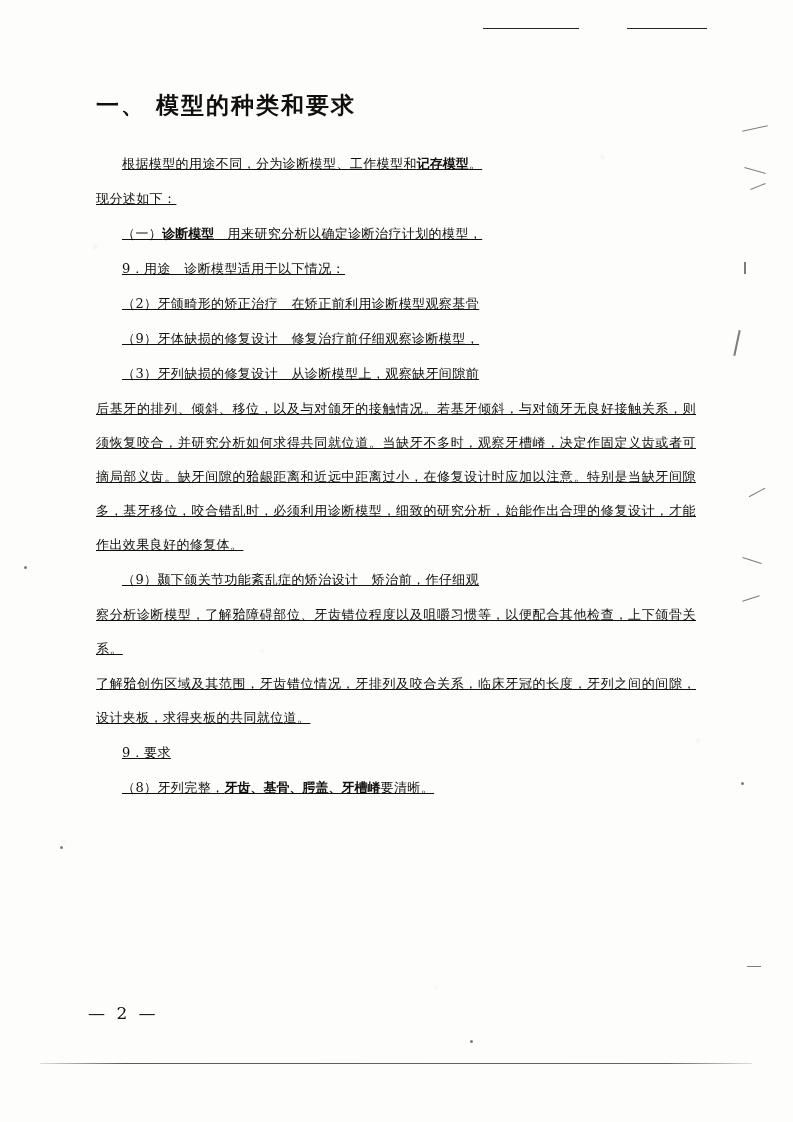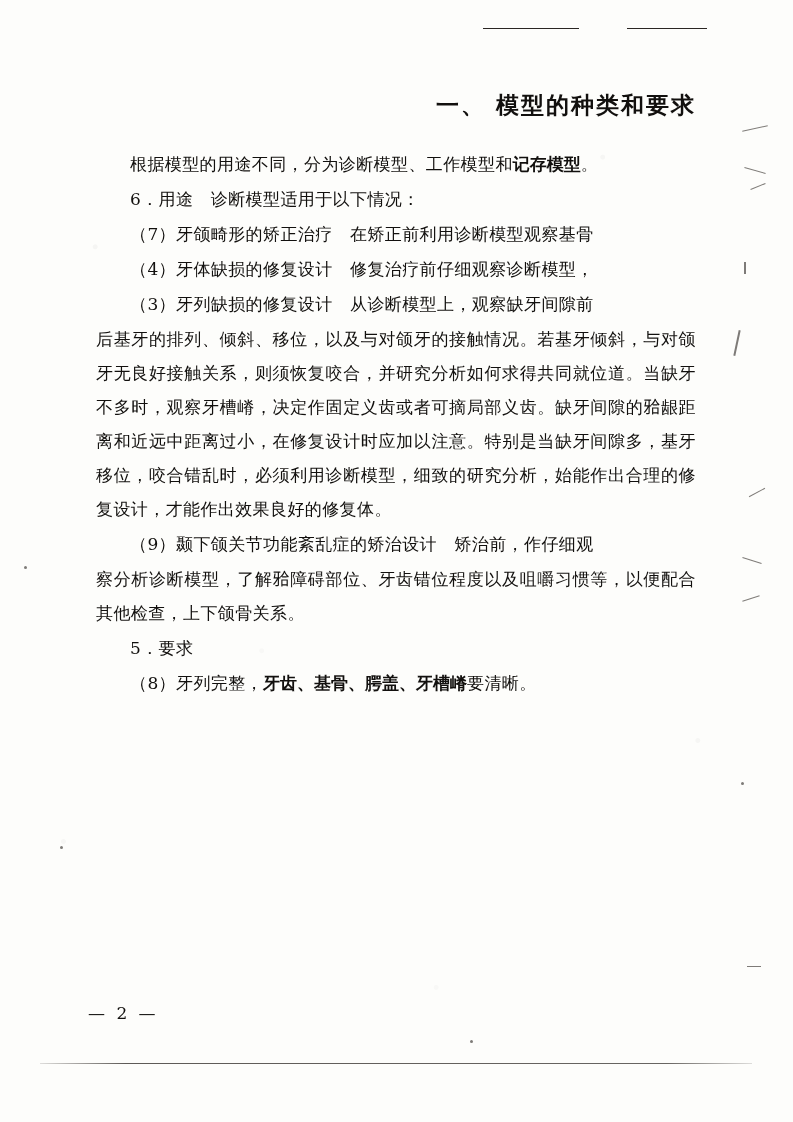--- a/index.html
+++ b/index.html
@@ -40,34 +40,35 @@
   .rule-bottom    { left: 40px; top: 1063px; width: 712px; height: 1px;
                     background: linear-gradient(to right, rgba(40,36,32,0.15), rgba(40,36,32,0.75) 12%, rgba(40,36,32,0.7) 88%, rgba(40,36,32,0.15)); }
 
   .content {
     position: absolute;
     left: 96px;
     top: 90px;
     width: 600px;
   }
   .doc-title {
-    text-align: right;
+    text-align: left;
     font-size: 23px;
     font-weight: 700;
     letter-spacing: 2px;
     margin: 0 0 26px 0;
     font-family: "DejaVu Sans", "Liberation Sans", sans-serif;
   }
   p.para {
     margin: 0 0 1px 0;
-    font-size: 17px;
+    font-size: 13px;
     line-height: 34px;
     text-align: justify;
     text-justify: inter-ideograph;
     letter-spacing: 0.4px;
+    text-decoration: underline;
   }
   p.indent2 { text-indent: 2em; }
   .bold-run {
     font-weight: 700;
     font-family: "DejaVu Sans", "Liberation Sans", sans-serif;
     letter-spacing: 0px;
   }
   .page-number {
     position: absolute;
     left: 88px;
@@ -117,28 +118,31 @@
   <div class="margin-mark mm9"></div>
   <div class="margin-mark mm10"></div>
   <div class="margin-mark mm11"></div>
   <div class="margin-mark mm12"></div>
   <div class="margin-mark mm13"></div>
 
   <div class="content">
     <h1 class="doc-title">一、 模型的种类和要求</h1>
     <div id="paragraphs">
         <p class="para indent2"><span>根据模型的用途不同，分为诊断模型、工作模型和</span><span class="bold-run">记存模型</span><span>。</span></p>
-        <p class="para indent2"><span>6．用途　诊断模型适用于以下情况：</span></p>
-        <p class="para indent2"><span>（7）牙颌畸形的矫正治疗　在矫正前利用诊断模型观察基骨</span></p>
-        <p class="para indent2"><span>（4）牙体缺损的修复设计　修复治疗前仔细观察诊断模型，</span></p>
+        <p class="para"><span>现分述如下：</span></p>
+        <p class="para indent2"><span>（一）</span><span class="bold-run">诊断模型</span><span>　用来研究分析以确定诊断治疗计划的模型，</span></p>
+        <p class="para indent2"><span>9．用途　诊断模型适用于以下情况：</span></p>
+        <p class="para indent2"><span>（2）牙颌畸形的矫正治疗　在矫正前利用诊断模型观察基骨</span></p>
+        <p class="para indent2"><span>（9）牙体缺损的修复设计　修复治疗前仔细观察诊断模型，</span></p>
         <p class="para indent2"><span>（3）牙列缺损的修复设计　从诊断模型上，观察缺牙间隙前</span></p>
         <p class="para"><span>后基牙的排列、倾斜、移位，以及与对颌牙的接触情况。若基牙倾斜，与对颌牙无良好接触关系，则须恢复咬合，并研究分析如何求得共同就位道。当缺牙不多时，观察牙槽嵴，决定作固定义齿或者可摘局部义齿。缺牙间隙的𬌗龈距离和近远中距离过小，在修复设计时应加以注意。特别是当缺牙间隙多，基牙移位，咬合错乱时，必须利用诊断模型，细致的研究分析，始能作出合理的修复设计，才能作出效果良好的修复体。</span></p>
         <p class="para indent2"><span>（9）颞下颌关节功能紊乱症的矫治设计　矫治前，作仔细观</span></p>
         <p class="para"><span>察分析诊断模型，了解𬌗障碍部位、牙齿错位程度以及咀嚼习惯等，以便配合其他检查，上下颌骨关系。</span></p>
-        <p class="para indent2"><span>5．要求</span></p>
+        <p class="para"><span>了解𬌗创伤区域及其范围，牙齿错位情况，牙排列及咬合关系，临床牙冠的长度，牙列之间的间隙，设计夹板，求得夹板的共同就位道。</span></p>
+        <p class="para indent2"><span>9．要求</span></p>
         <p class="para indent2"><span>（8）牙列完整，</span><span class="bold-run">牙齿、基骨、腭盖、牙槽嵴</span><span>要清晰。</span></p>
       </div>
   </div>
 
   <div class="page-number">— 2 —</div>
 
   <div class="rule rule-bottom"></div>
 </div>
 
 </body></html>

